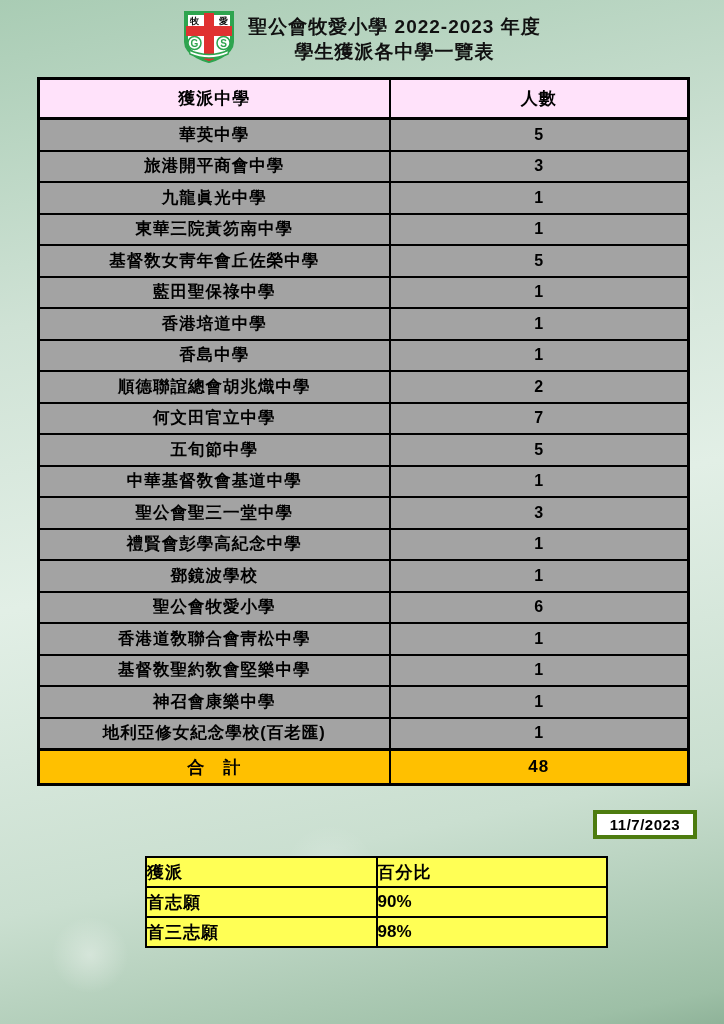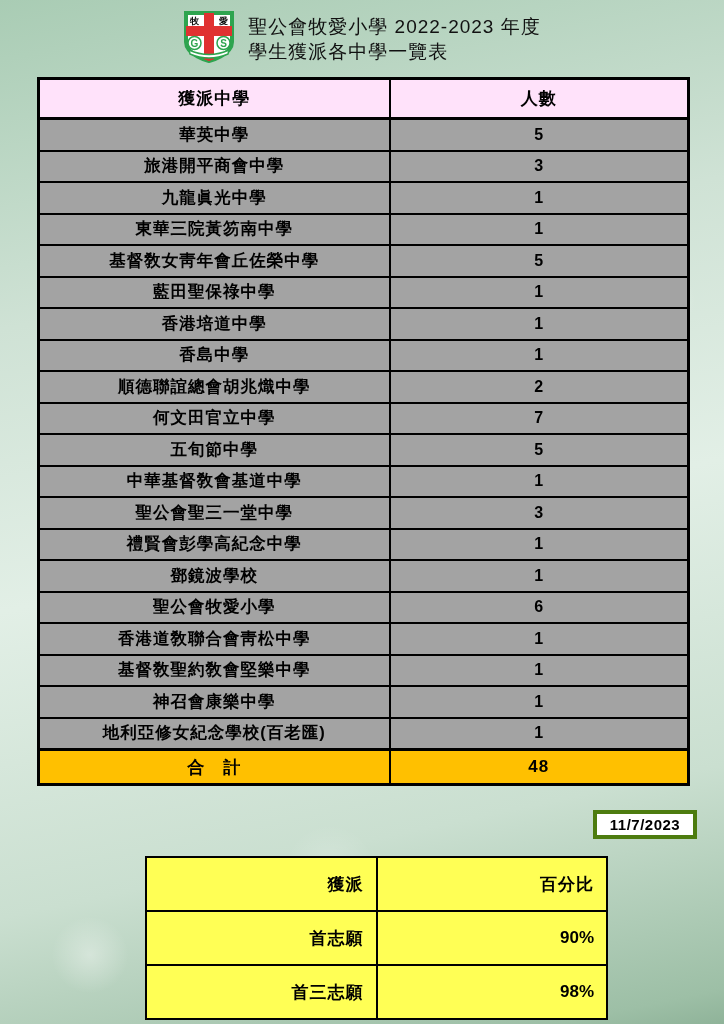--- a/index.html
+++ b/index.html
@@ -14,21 +14,21 @@
       radial-gradient(circle 45px at 665px 300px, rgba(255,255,255,.18), rgba(255,255,255,0) 70%),
       radial-gradient(circle 65px at 330px 870px, rgba(255,255,255,.20), rgba(255,255,255,0) 70%),
       linear-gradient(168deg, #a9ccb4 0%, #cfe2d5 28%, #e2efe6 52%, #cadfd0 78%, #9dbfa6 97%, #8fb399 100%);
   }
   .header-block{
     display:flex;justify-content:center;align-items:center;
     gap:13px;padding-top:11px;height:56px;
   }
   .logo{flex:0 0 auto;}
   .title{
-    text-align:left;font-weight:normal;font-size:19px;line-height:25px;
+    text-align:center;font-weight:bold;font-size:19px;line-height:25px;
     letter-spacing:1px;color:#111;
   }
   table{border-collapse:collapse;table-layout:fixed;}
   
   .alloc-table{
     width:653px;margin:10px 0 0 37px;
     border:3px solid #000;
   }
   .alloc-table td,.alloc-table th{
     border:2px solid #000;
@@ -52,23 +52,23 @@
     background:#fff;border:4px solid #4d7c0f;
     display:flex;align-items:center;justify-content:center;
     font-weight:bold;font-size:15px;letter-spacing:.5px;
   }
   
   .pct-table{
     width:463px;margin:70px 0 0 145px;
     border:2.5px solid #000;clear:both;
   }
   .pct-table td,.pct-table th{
-    border:2px solid #000;text-align:right;vertical-align:middle;
+    border:2px solid #000;text-align:left;vertical-align:middle;
     font-weight:bold;font-size:17px;letter-spacing:1px;
-    background:#ffff55;padding:12px;
+    background:#ffff55;padding:0;
   }
   .pct-table thead th{height:28px;border-bottom:2.5px solid #000;}
   .pct-table tbody td{height:28px;}
   .pct-table td.pct-value{letter-spacing:0;}
 </style>
 </head>
 <body>
 
 <div class="header-block">
   <div class="logo">

